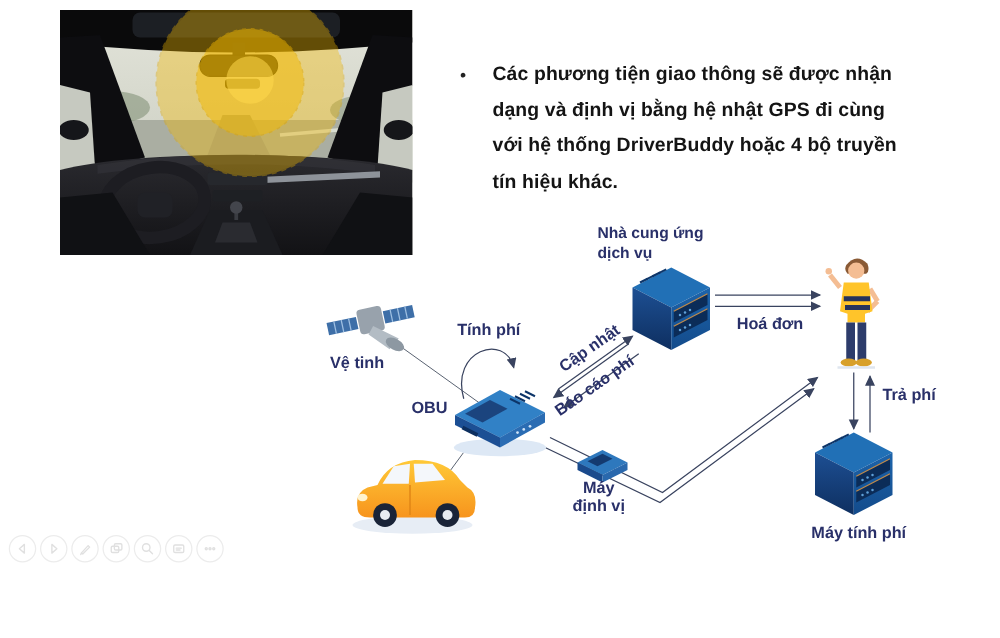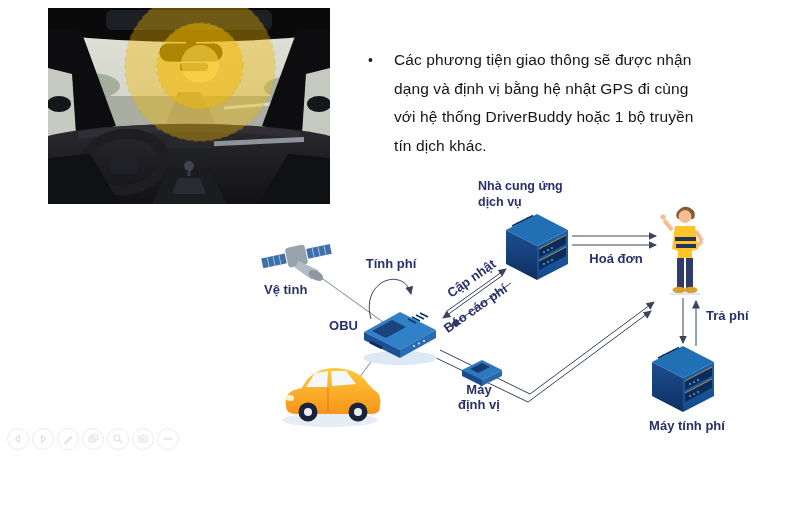--- a/index.html
+++ b/index.html
@@ -8,21 +8,21 @@
     font-family:"Liberation Sans",sans-serif;
   }
   
   .photo{position:absolute;left:48px;top:8px;width:282px;height:196px;}
   
   .bullet-block{position:absolute;left:364px;top:46px;width:430px;}
   .bullet-row{display:flex;align-items:flex-start;}
   .bullet-dot{width:26px;color:#222;font-size:14px;line-height:28px;text-align:left;padding-left:4px;flex:0 0 26px;}
   .bullet-lines{flex:1;}
   .bullet-lines div{
-    font-weight:normal;font-size:15.5px;line-height:28.5px;color:#141414;letter-spacing:.1px;
+    font-weight:bold;font-size:15.5px;line-height:28.5px;color:#141414;letter-spacing:.1px;
   }
   
   .diagram{position:absolute;left:250px;top:170px;width:550px;height:290px;}
   .dlabel{font-family:"Liberation Sans",sans-serif;font-weight:bold;font-size:13px;fill:#293069;}
   .dlabel-s{font-family:"Liberation Sans",sans-serif;font-weight:bold;font-size:12.5px;fill:#293069;}
   .dline{stroke:#39435f;stroke-width:1;fill:none;}
   .dline-thin{stroke:#5a6372;stroke-width:0.8;fill:none;}
   
   .pbar{position:absolute;left:7px;top:428px;display:flex;gap:3px;}
   .pbtn{
@@ -92,22 +92,22 @@
   <circle cx="152" cy="56" r="19" fill="#ffd84d" opacity="0.55"></circle>
 </svg>
 </div>
 
 <div class="bullet-block">
   <div class="bullet-row">
     <div class="bullet-dot">•</div>
     <div class="bullet-lines">
       <div>Các phương tiện giao thông sẽ được nhận</div>
       <div>dạng và định vị bằng hệ nhật GPS đi cùng</div>
-      <div>với hệ thống DriverBuddy hoặc 1 bộ truyền</div>
-      <div>tín dịch khác.</div>
+      <div>với hệ thống DriverBuddy hoặc 4 bộ truyền</div>
+      <div>tín hiệu khác.</div>
     </div>
   </div>
 </div>
 
 <div class="diagram">
 <svg width="550" height="290" viewBox="0 0 550 290">
   <defs>
     <marker id="arr" markerWidth="9" markerHeight="9" refX="7.5" refY="4" orient="auto" markerUnits="userSpaceOnUse">
       <path d="M0,0 L8.5,4 L0,8 Z" fill="#39435f"></path>
     </marker>

